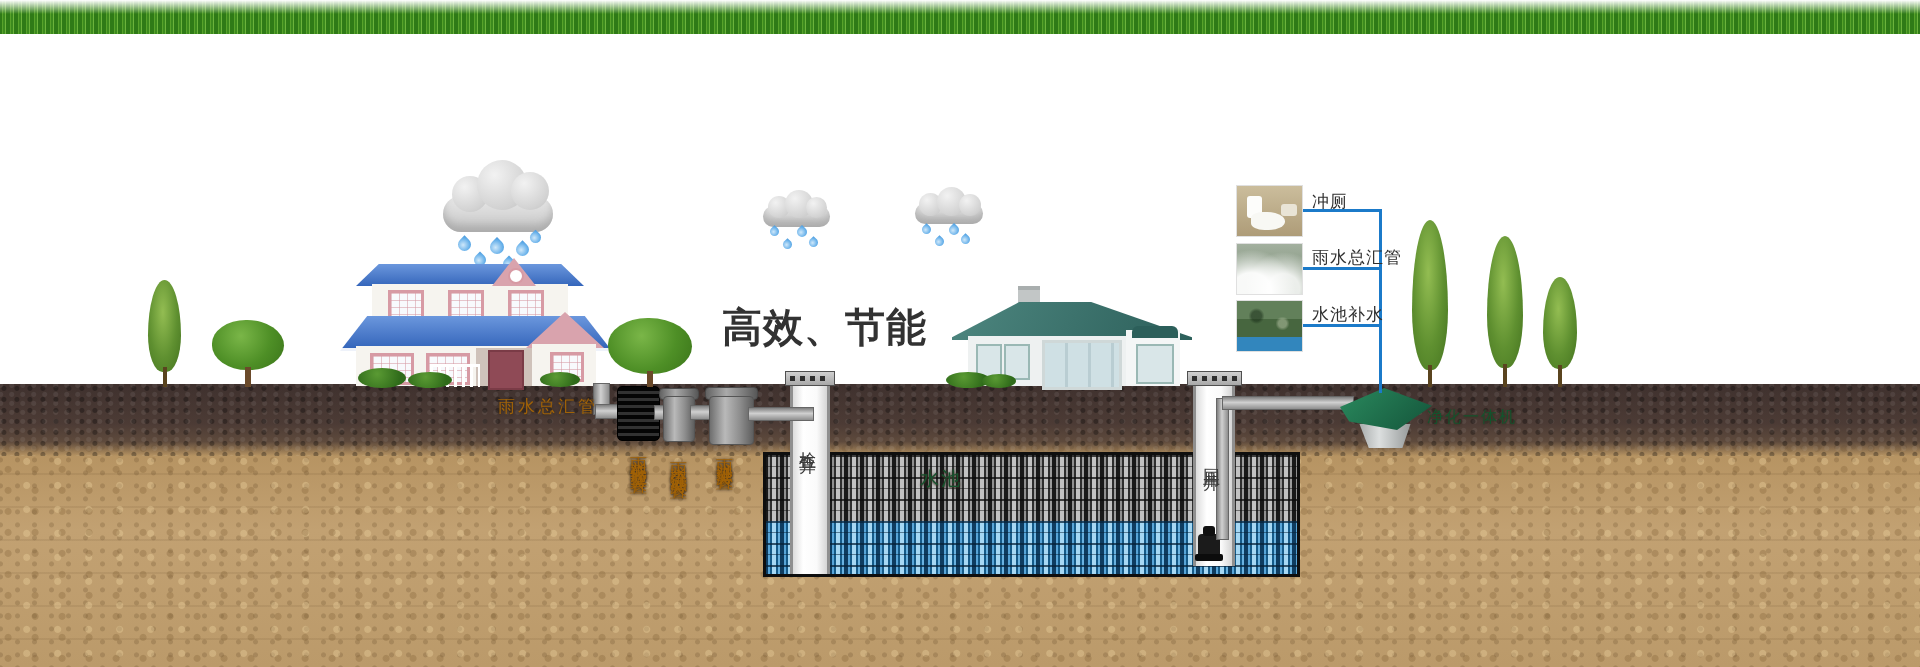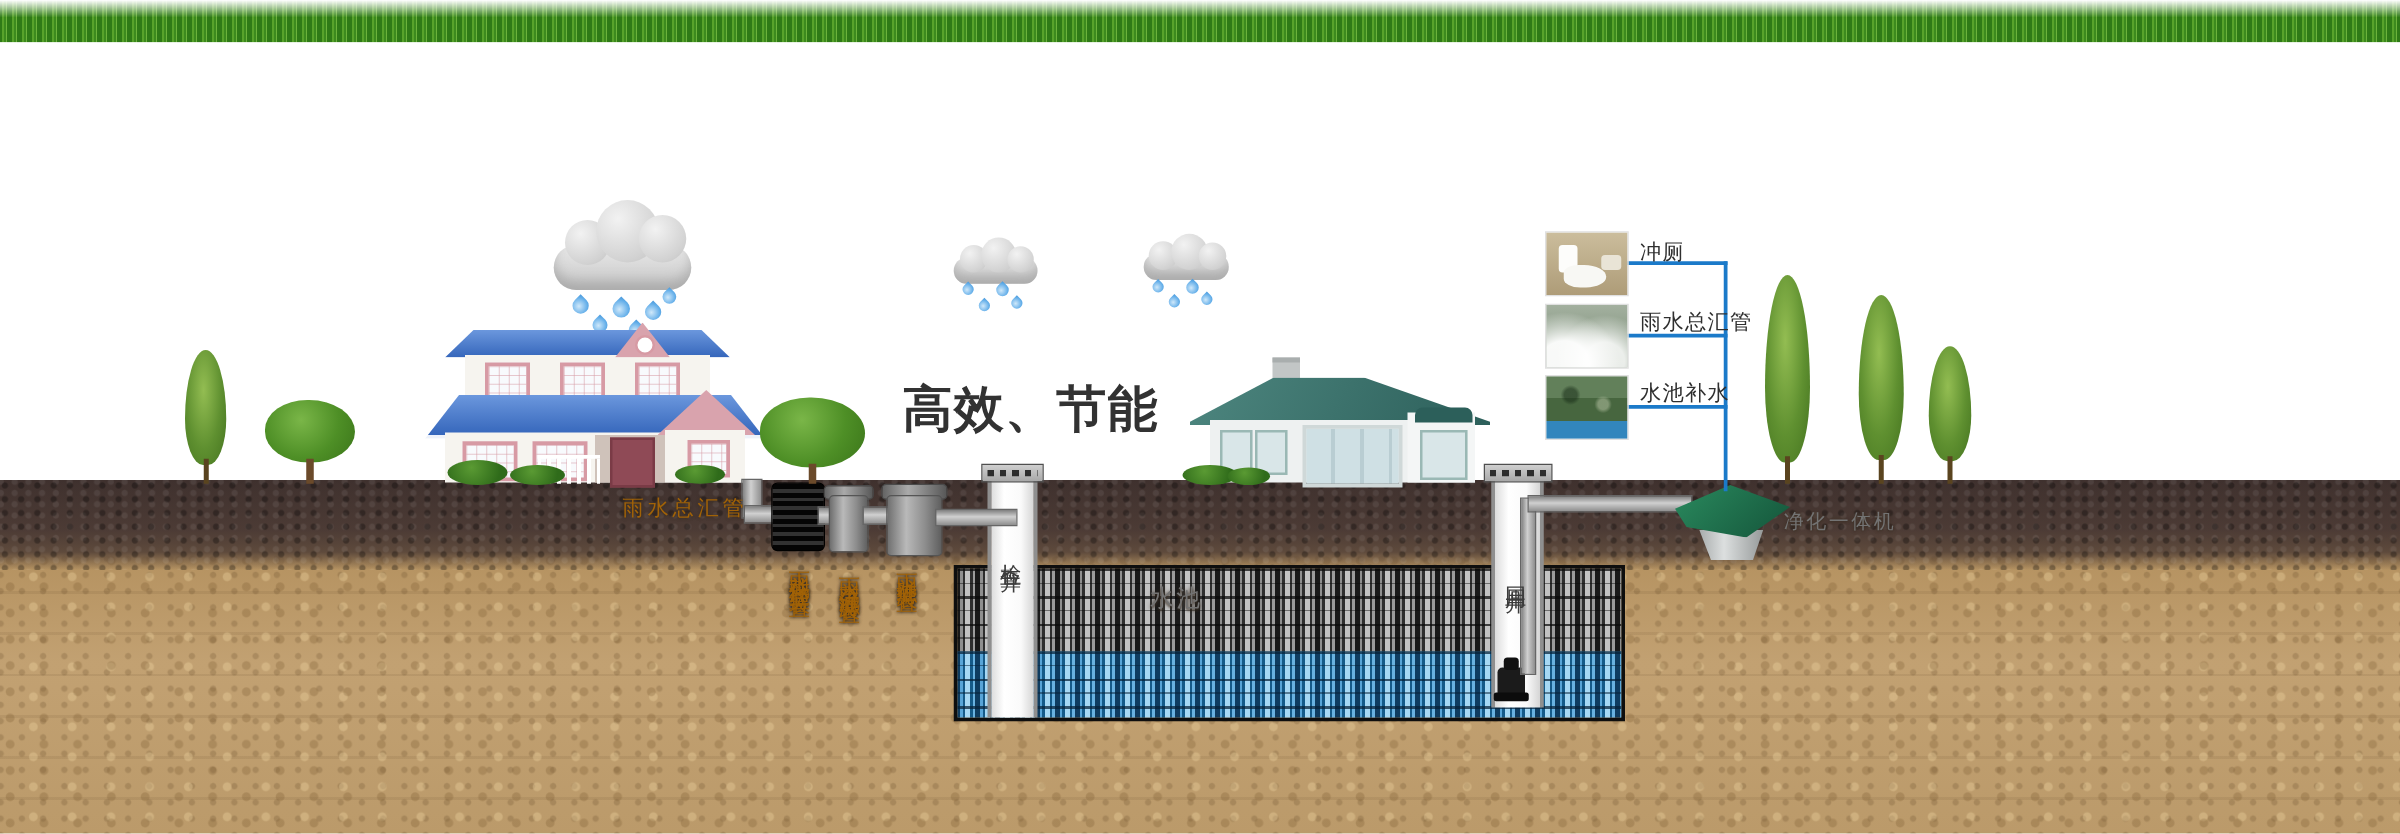--- a/index.html
+++ b/index.html
@@ -74,21 +74,21 @@
 
   
   .wellcap{position:absolute;background:
       repeating-linear-gradient(90deg,rgba(20,20,20,.85) 0 5px, rgba(0,0,0,0) 5px 10px) 4px 4px/calc(100% - 8px) 5px no-repeat,
       linear-gradient(180deg,#cfcfcf,#a8a8a8);border:1px solid #4f4f4f;z-index:7;}
   .wellshaft{position:absolute;background:linear-gradient(90deg,#dcdcdc,#ffffff 30%,#fafafa 70%,#d5d5d5);
     border-left:3px solid #8f8f8f;border-right:3px solid #8f8f8f;z-index:3;}
   .vlabel{position:absolute;writing-mode:vertical-rl;font-size:17px;letter-spacing:3px;z-index:9;}
   .vlabel.white{color:#a16207;text-shadow:0 0 3px rgba(60,48,36,.9),0 1px 2px rgba(60,48,36,.8);}
   .vlabel.dark{color:#3c3c3c;}
-  .hlabel-white{position:absolute;color:#737373;font-size:17px;letter-spacing:2px;z-index:9;
+  .hlabel-white{position:absolute;color:#14532d;font-size:17px;letter-spacing:2px;z-index:9;
     text-shadow:0 0 3px rgba(60,48,36,.9),0 1px 2px rgba(60,48,36,.8);}
   #tank{position:absolute;left:763px;top:452px;width:537px;height:125px;border:3px solid #0e0e0e;
     box-sizing:border-box;z-index:2;}
   .tank-gray{width:100%;height:66px;
     background:
       repeating-linear-gradient(180deg, rgba(10,10,10,.72) 0 2px, rgba(0,0,0,0) 2px 11px, rgba(10,10,10,.45) 11px 12px, rgba(0,0,0,0) 12px 22px),
       repeating-linear-gradient(90deg,#191919 0 2px,#8f8f8f 2px 4px,#2e2e2e 4px 6px,#c2c2c2 6px 10px,#2e2e2e 10px 12px,#9c9c9c 12px 14px,#191919 14px 16px);}
   .tank-blue{width:100%;height:53px;
     background:
       repeating-linear-gradient(180deg, rgba(6,32,54,.72) 0 2px, rgba(0,0,0,0) 2px 11px, rgba(6,32,54,.5) 11px 12px, rgba(0,0,0,0) 12px 22px),

